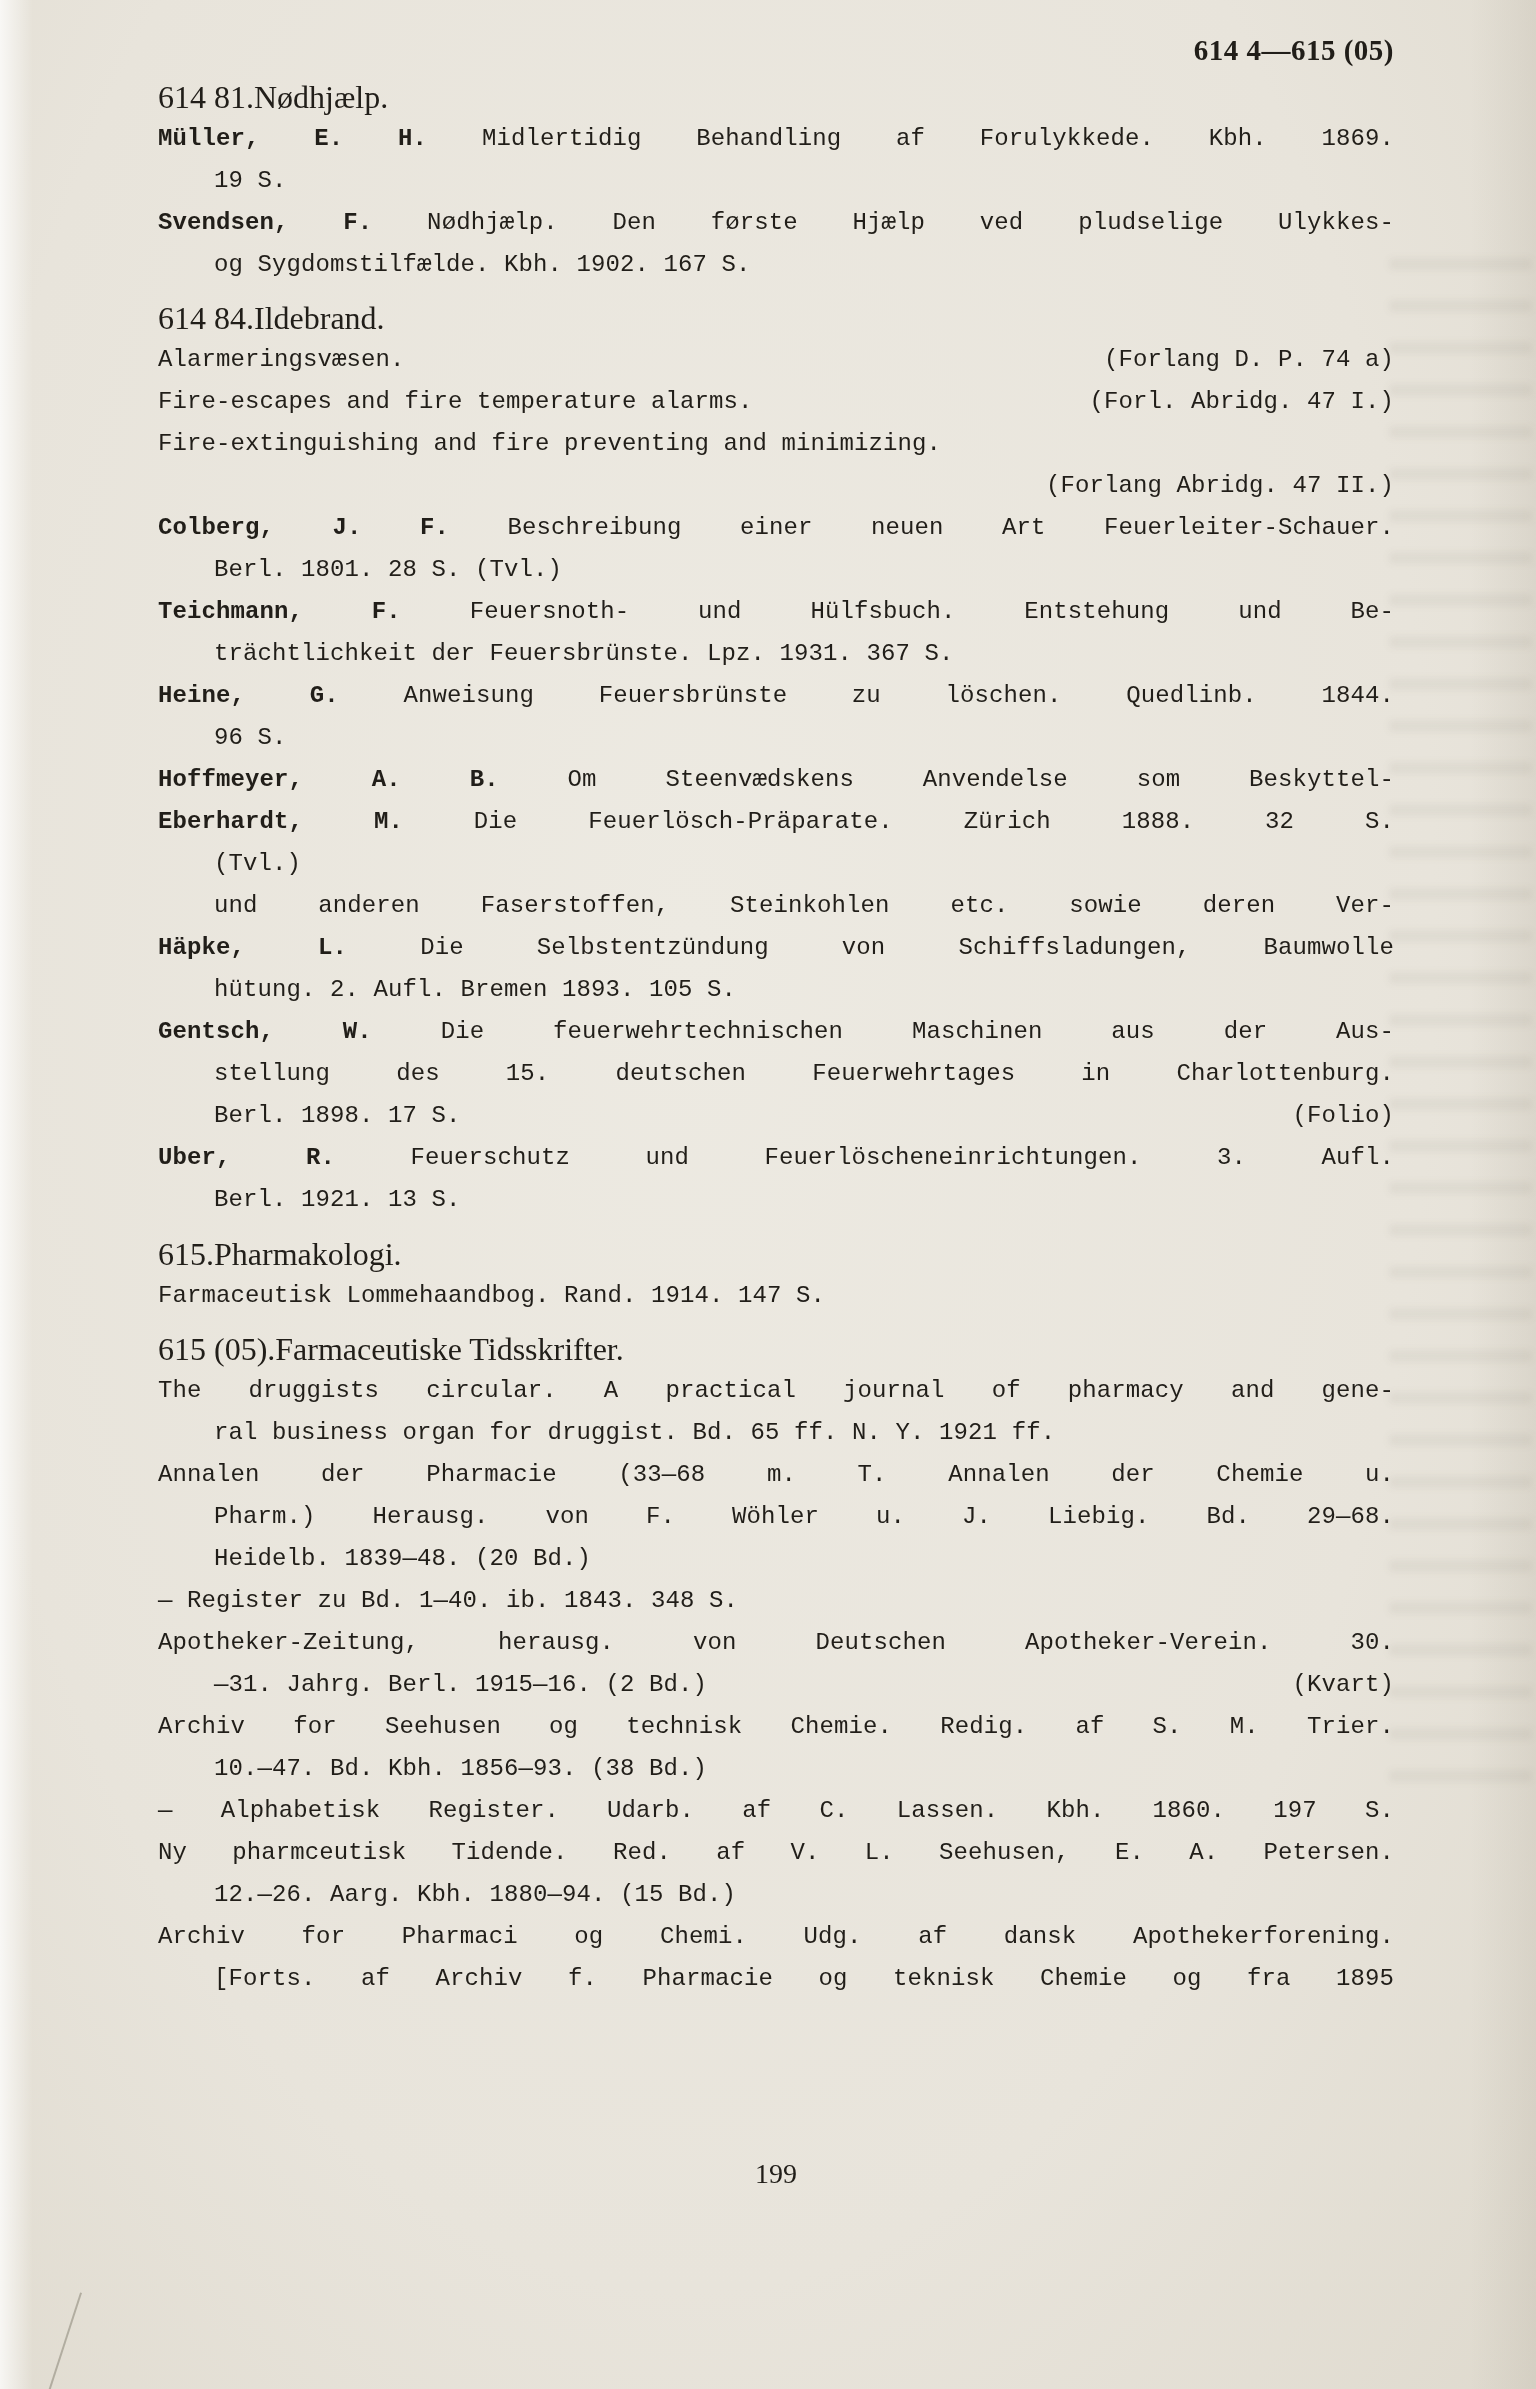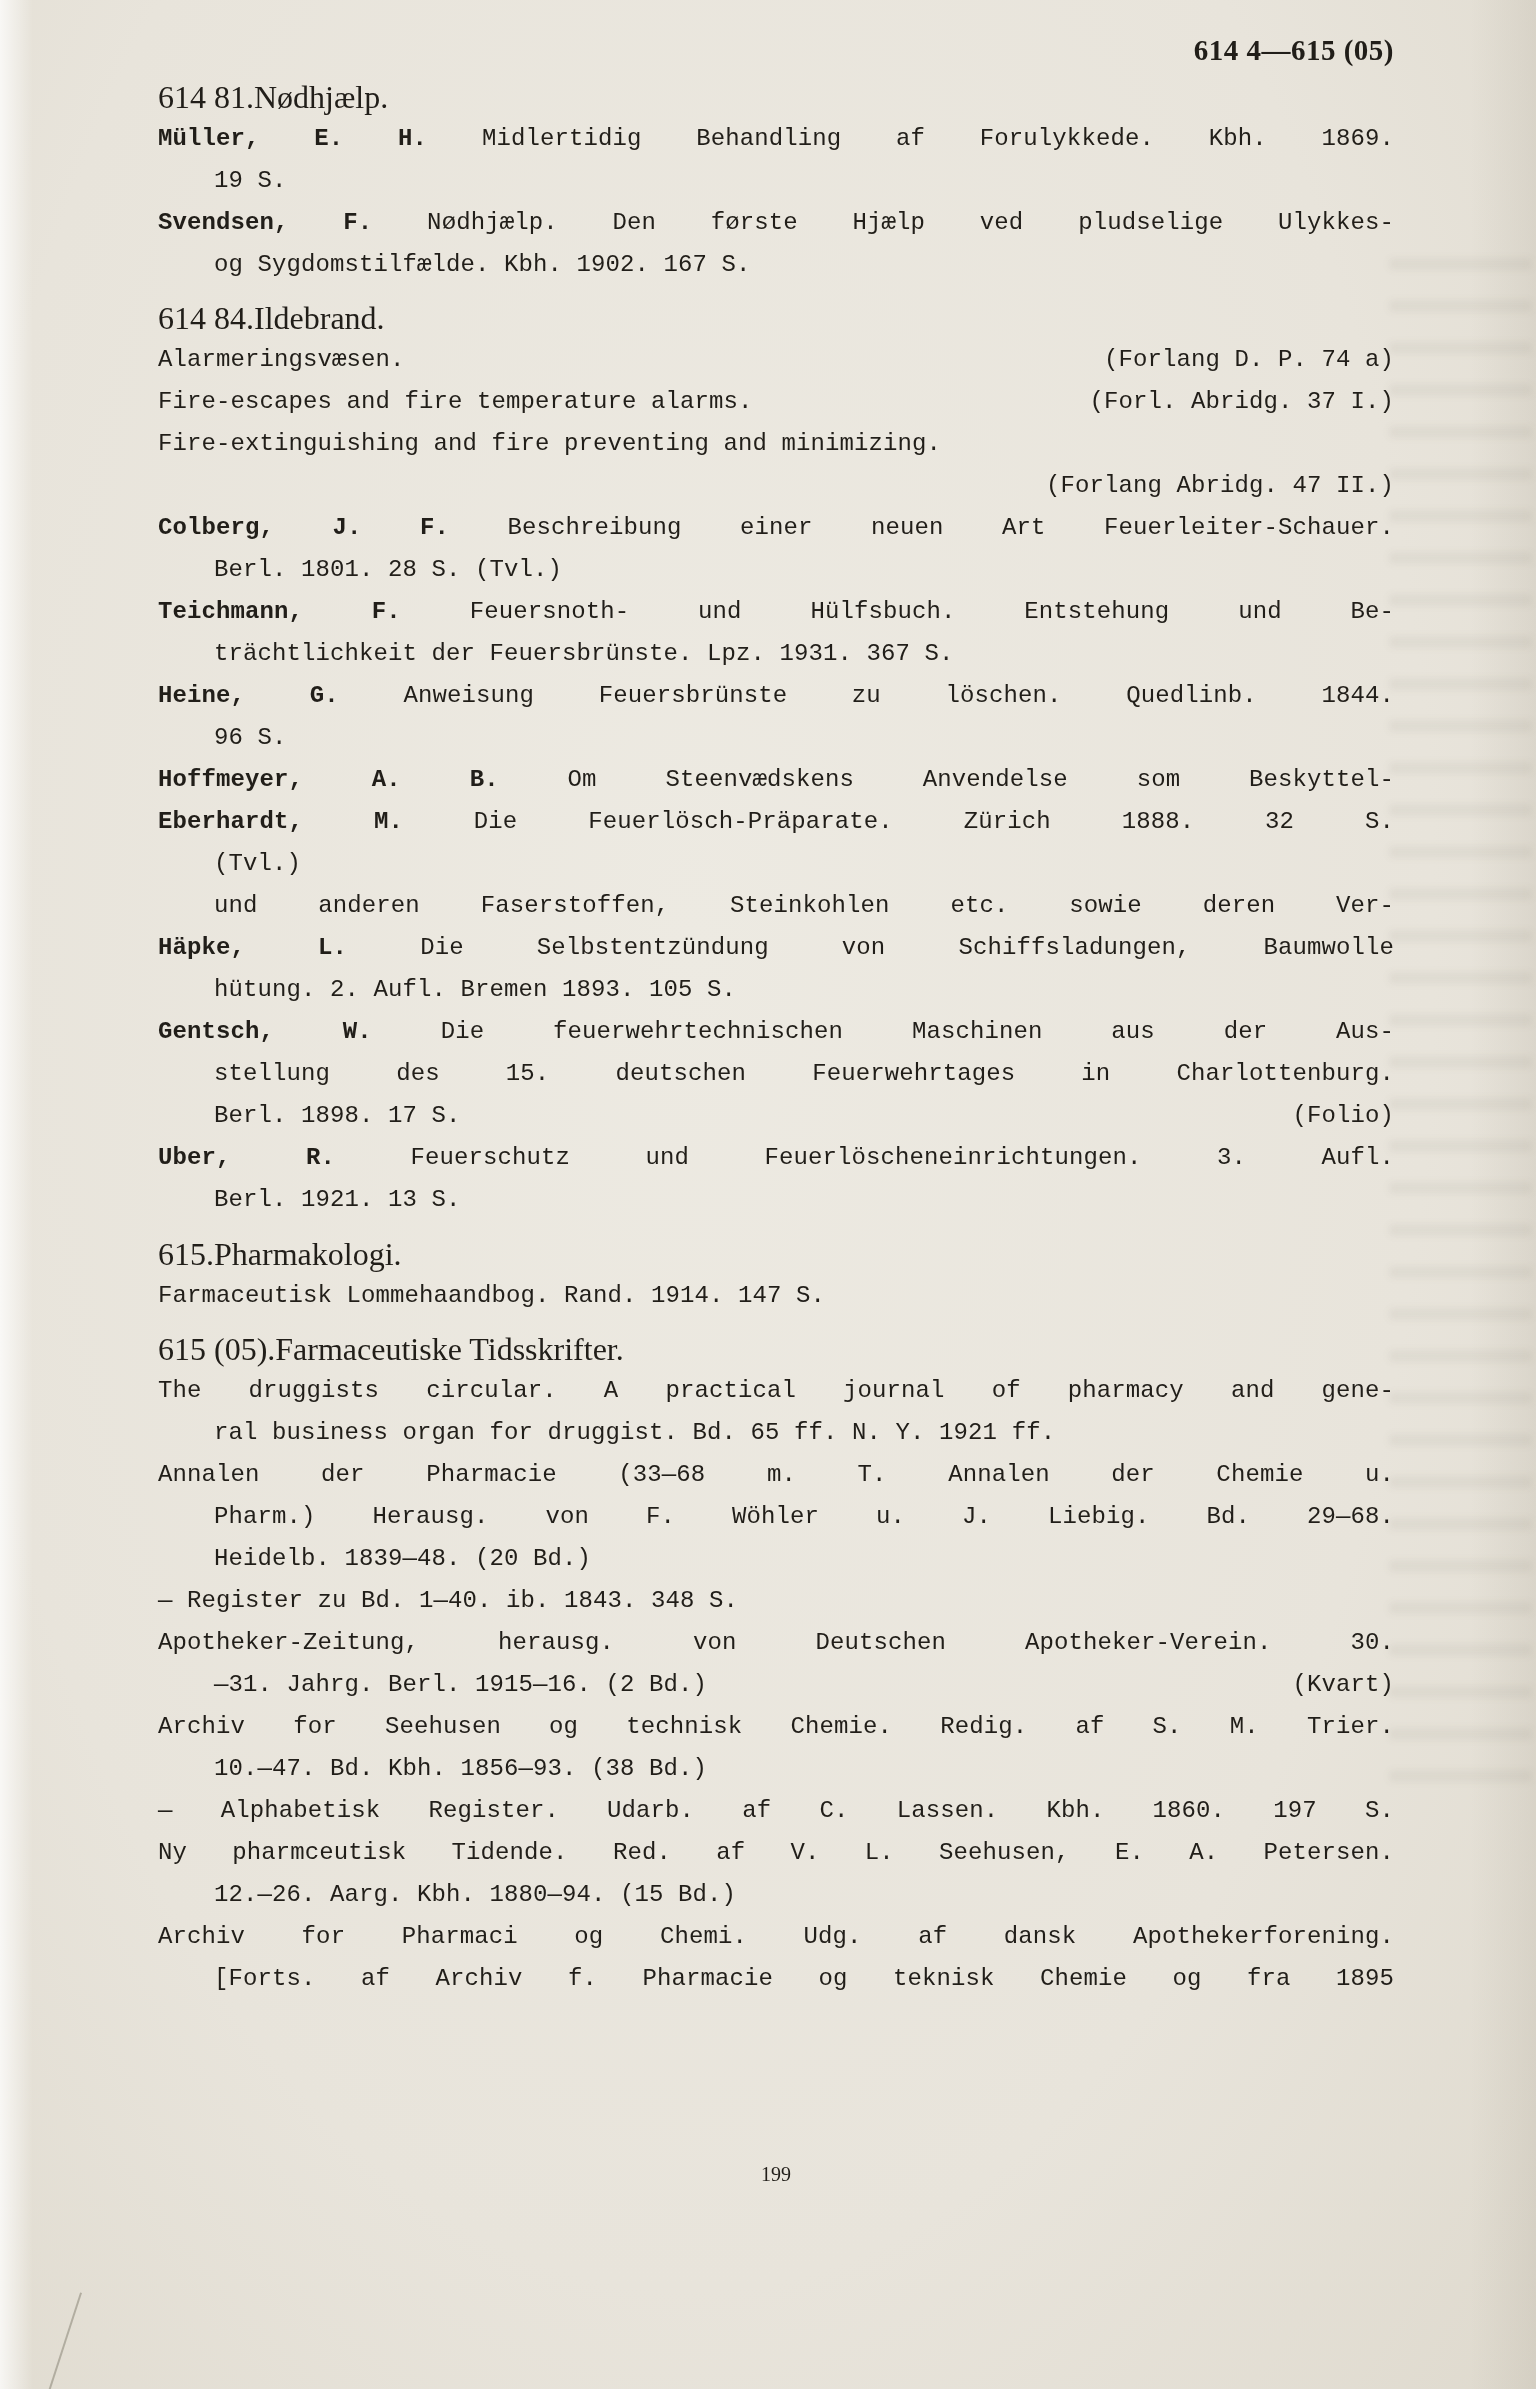--- a/index.html
+++ b/index.html
@@ -85,21 +85,21 @@
     text-align-last: justify;
   }
   .line.flex {
     display: flex;
     justify-content: space-between;
     align-items: baseline;
   }
   .b { font-weight: 700; }
   .page-number {
     text-align: center;
-    font-size: 20px;
+    font-size: 28px;
     line-height: 42px;
     margin-top: 153px;
   }
 </style>
 </head>
 <body>
 
 <div class="page">
   <div class="bleed"></div>
 
@@ -128,21 +128,21 @@
           </div>
           <div class="entry">
             <div class="line flex">
               <span>Alarmeringsvæsen.</span>
               <span>(Forlang D. P. 74 a)</span>
             </div>
           </div>
           <div class="entry">
             <div class="line flex">
               <span>Fire-escapes and fire temperature alarms.</span>
-              <span>(Forl. Abridg. 37 I.)</span>
+              <span>(Forl. Abridg. 47 I.)</span>
             </div>
           </div>
           <div class="entry">
             <div class="line"><span>Fire-extinguishing and fire preventing and minimizing.</span></div>
             <div class="line flex">
               <span></span>
               <span>(Forlang Abridg. 47 II.)</span>
             </div>
           </div>
           <div class="entry">

